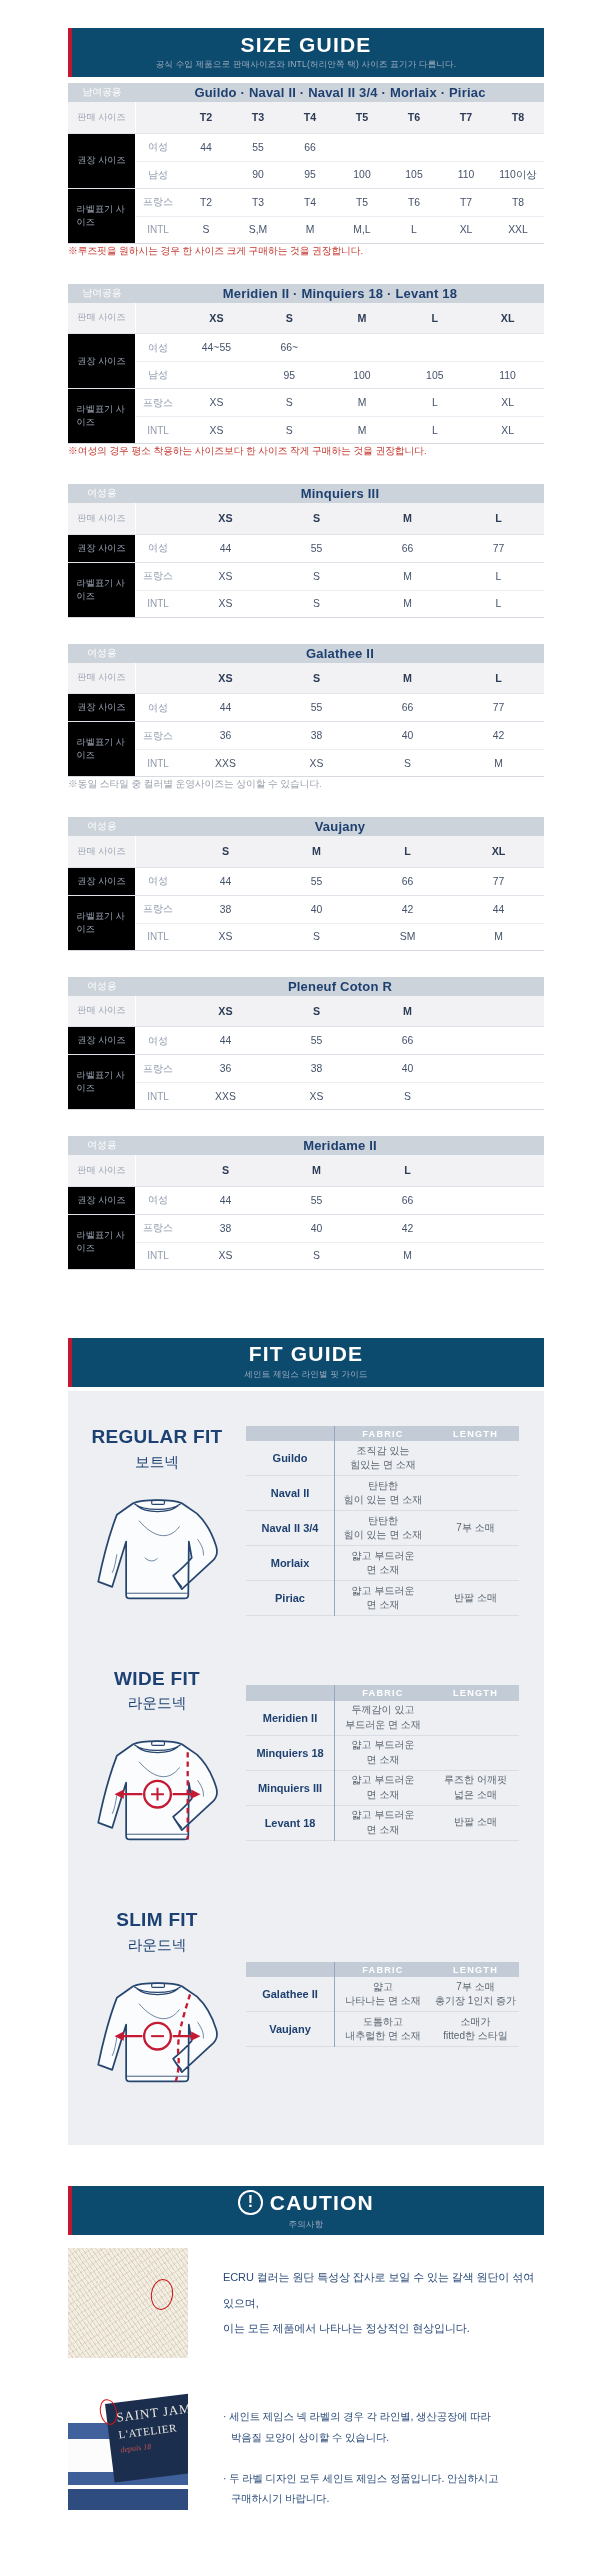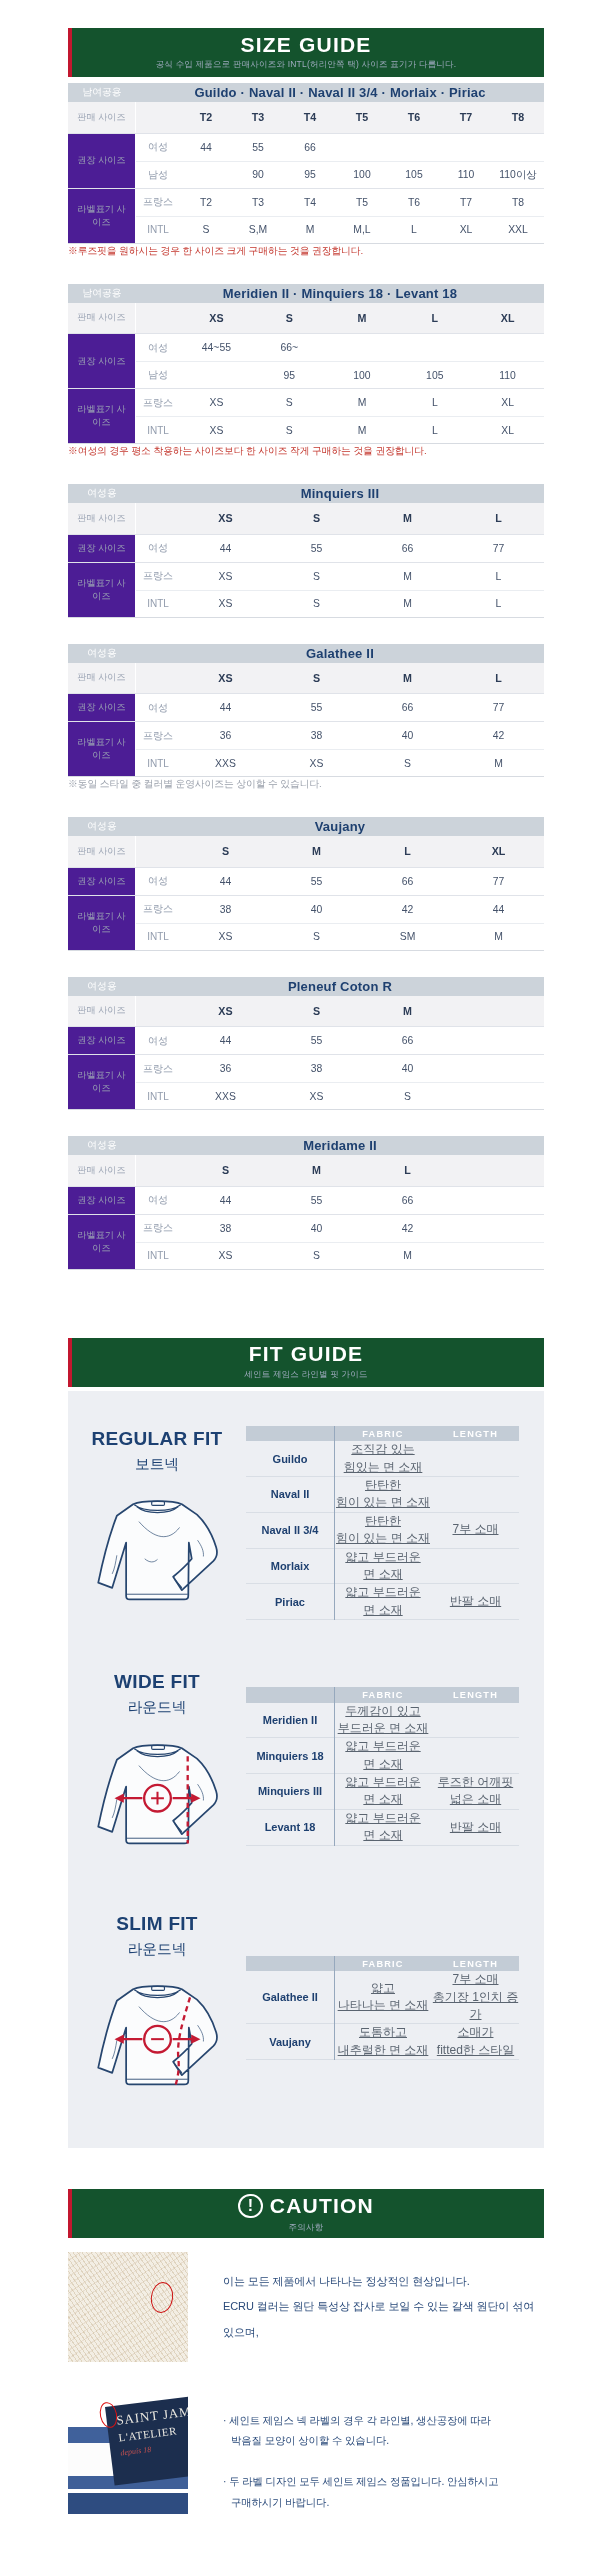--- a/index.html
+++ b/index.html
@@ -6,21 +6,21 @@
   html,body { background:#ffffff; }
   body {
     width:610px; min-height:2576px; margin:0 auto;
     font-family:"Liberation Sans", sans-serif;
     -webkit-font-smoothing:antialiased;
   }
   .content { width:476px; margin-left:68px; padding-top:28px; padding-bottom:52px; }
 
   
   .hero-band {
-    position:relative; height:49px; background:#14532d;
+    position:relative; height:49px; background:#0c4a6e;
     display:flex; flex-direction:column; align-items:center; justify-content:center;
   }
   .hero-band .redbar { position:absolute; left:0; top:0; bottom:0; width:4.3px; background:#c2172f; }
   .hero-title { color:#ffffff; font-size:21px; font-weight:bold; letter-spacing:1.2px; line-height:1; }
   .hero-sub { color:#9fabbf; font-size:8.5px; margin-top:4.3px; letter-spacing:0.2px; }
   .caution-titlerow { display:flex; align-items:center; gap:7.3px; }
   .caution-icon {
     width:24.4px; height:24.4px; border:2.4px solid #fff; border-radius:50%;
     display:flex; align-items:center; justify-content:center;
     color:#fff; font-size:16px; font-weight:bold; line-height:1;
@@ -34,22 +34,22 @@
   .st-band-aud { color:#ffffff; font-size:9.8px; display:flex; align-items:center; justify-content:center; }
   .st-band-products { color:#1e4070; font-size:13px; font-weight:bold; display:flex; align-items:center; justify-content:center; letter-spacing:0.2px; }
   .st-row { display:grid; align-items:stretch; }
   .st-cell { display:flex; align-items:center; justify-content:center; }
   .st-sale { height:30.5px; background:#f2f2f4; }
   .st-label { background:#f2f2f4; border-right:1.8px solid #ffffff; color:#9aa3b3; font-size:9.2px; }
   .st-val { color:#44526a; font-size:10.4px; }
   .st-val-bold { font-weight:bold; color:#2c3c56; font-size:10.7px; }
   .st-sub { color:#929cad; font-size:10px; }
   .st-group { display:grid; grid-template-columns:68px 1fr; border-top:0.6px solid #e0e3e9; }
-  .st-glabel { background:#4c1d95; border-right:1.8px solid #ffffff; color:#9aa3b3; font-size:9.2px;
-               display:flex; align-items:center; justify-content:center; text-align:center; padding:0 8.5px; }
+  .st-glabel { background:#000000; border-right:1.8px solid #ffffff; color:#9aa3b3; font-size:9.2px;
+               display:flex; align-items:center; justify-content:center; text-align:left; padding:0 8.5px; }
   .st-grows .st-row { height:27px; }
   .st-grows .st-row + .st-row { border-top:0.6px solid #eaedf1; }
   .size-note { margin-top:1px; font-size:9.8px; letter-spacing:-0.1px; }
   .size-note.red { color:#c4382f; }
   .size-note.gray { color:#9aa0ab; }
 
   
   #fit-band { margin-top:68px; }
   .fit-bg { margin-top:4.3px; background:#edeff3; padding:35px 0 45px; display:flex; flex-direction:column; gap:51px; }
   .fit-section { display:flex; align-items:center; }
@@ -57,21 +57,21 @@
   .fit-name { color:#1d4172; font-size:19px; font-weight:bold; letter-spacing:0.3px; }
   .fit-neck { color:#1d4172; font-size:14.7px; margin-top:4.9px; }
   .fit-left svg { margin-top:9.8px; }
   .fit-table { width:273px; position:relative; }
   .fit-vline { position:absolute; left:88px; top:0; bottom:0; width:0.6px; background:#96a8bd; }
   .fit-thead { display:grid; grid-template-columns:88px 98px 87px; height:15.3px; background:#c3ccd6; }
   .fit-thead div { display:flex; align-items:center; justify-content:center; color:#ffffff; font-weight:bold; font-size:9.2px; letter-spacing:1.2px; }
   .fit-row { display:grid; grid-template-columns:88px 98px 87px; min-height:35px; border-bottom:0.6px solid #d9dee5; }
   .fit-row div { display:flex; align-items:center; justify-content:center; text-align:center; white-space:pre-line; }
   .fit-pname { color:#1e4070; font-size:11px; font-weight:bold; }
-  .fit-fabric, .fit-length { color:#5a6470; font-size:12px; line-height:1.45;text-decoration:underline; }
+  .fit-fabric, .fit-length { color:#5a6470; font-size:10px; line-height:1.45; }
 
   
   #caution-band { margin-top:41px; }
   .caution-item { display:flex; gap:35px; align-items:center; }
   .caution-item.first { margin-top:13.4px; }
   .caution-item.second { margin-top:32px; align-items:flex-start; }
   .ecru {
     width:120px; height:110px; flex:none; position:relative; background-color:#f3eee4;
     background-image:
       repeating-linear-gradient(55deg, rgba(203,186,155,0.50) 0 0.9px, transparent 0.9px 3.7px),
@@ -636,22 +636,22 @@
       <div class="hero-title">CAUTION</div>
     </div>
     <div class="hero-sub">주의사항</div>
   </div>
 
   <div class="caution-item first">
     <div class="ecru">
       <div class="ecru-circle"></div>
     </div>
     <div class="caution-text">
+      <div>ECRU 컬러는 원단 특성상 잡사로 보일 수 있는 갈색 원단이 섞여있으며,</div>
       <div>이는 모든 제품에서 나타나는 정상적인 현상입니다.</div>
-      <div>ECRU 컬러는 원단 특성상 잡사로 보일 수 있는 갈색 원단이 섞여있으며,</div>
     </div>
   </div>
 
   <div class="caution-item second">
     <div class="label-img">
       <div class="neck-label">
         <div class="nl1">SAINT JAMES</div>
         <div class="nl2">L'ATELIER</div>
         <div class="nl3">depuis 18</div>
       </div>

